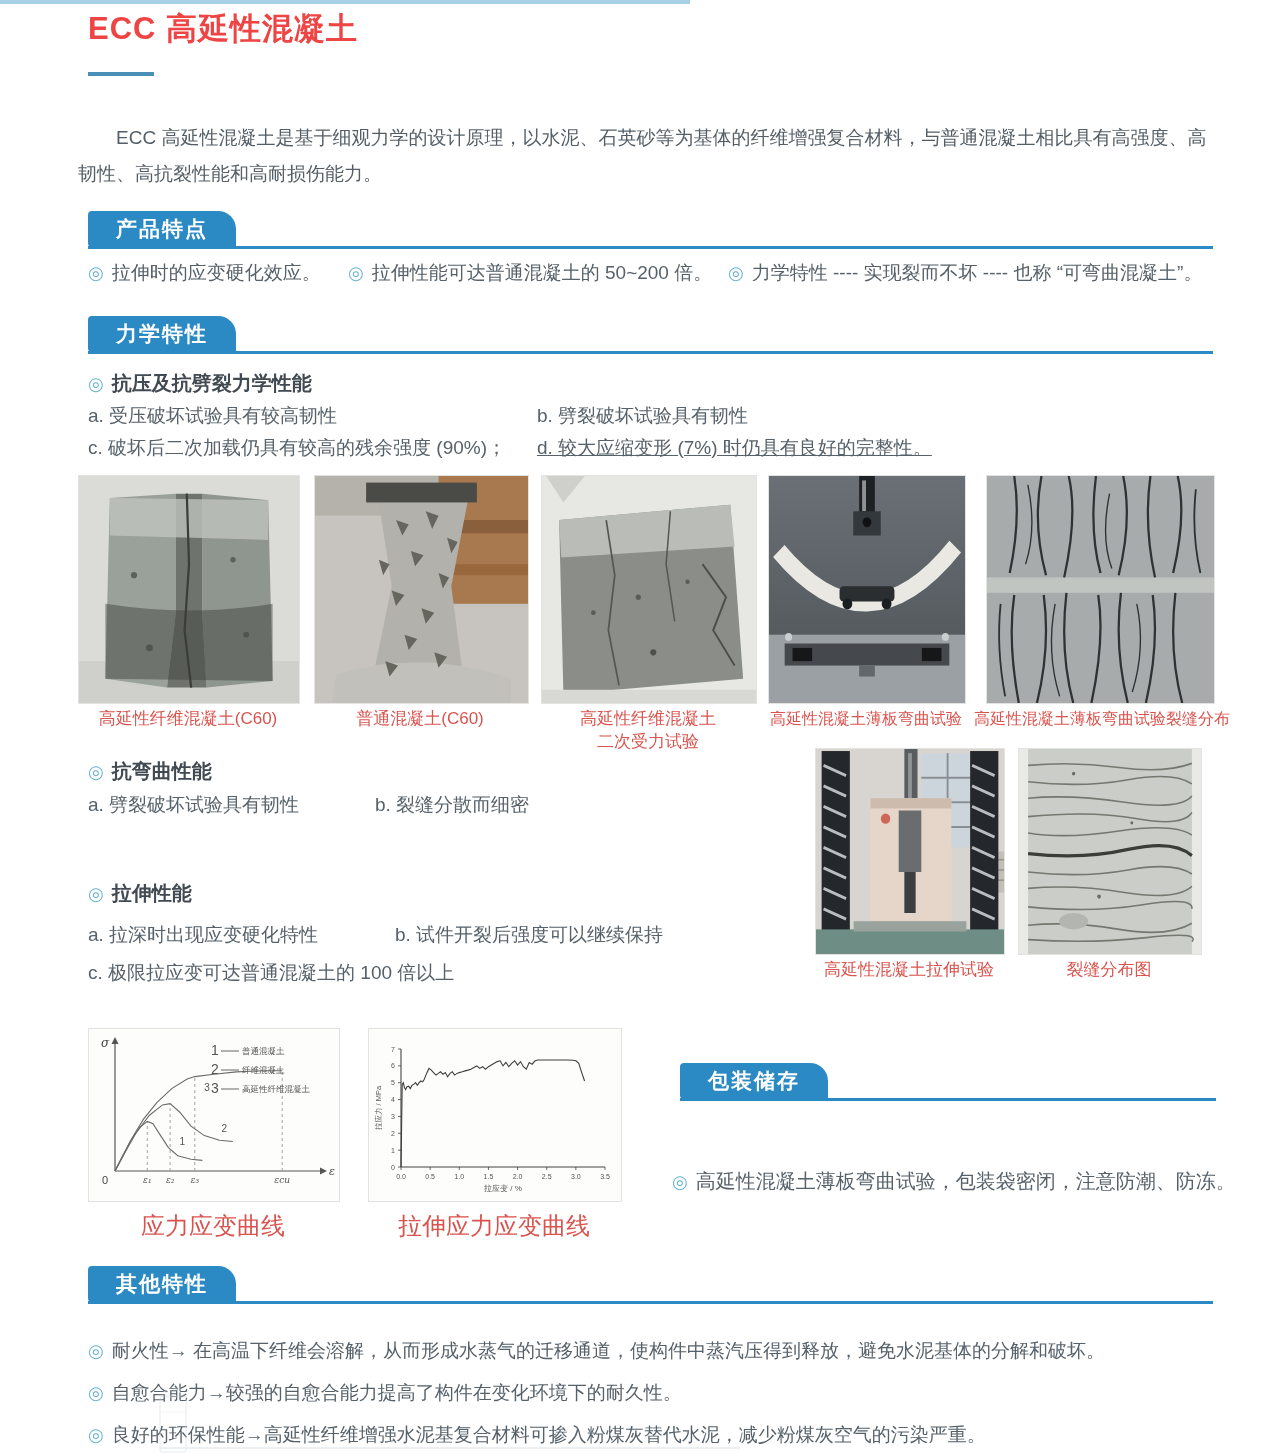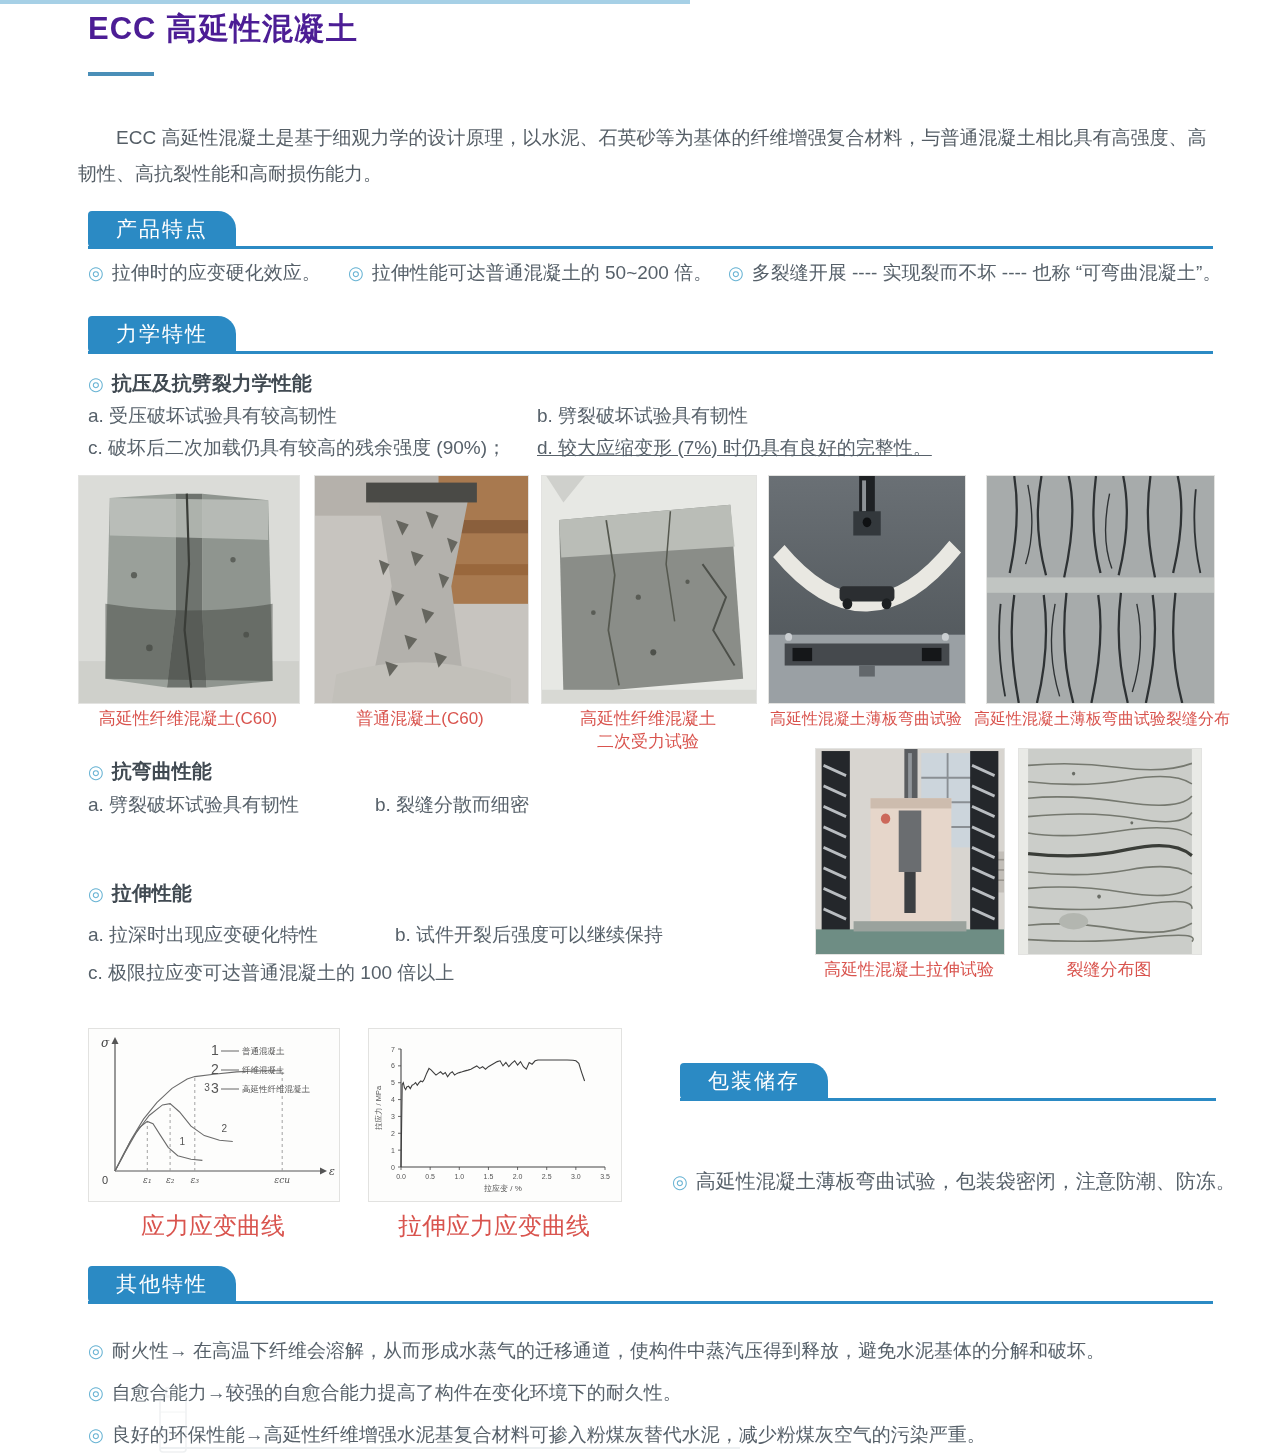--- a/index.html
+++ b/index.html
@@ -4,29 +4,29 @@
 <style>
   html,body{margin:0;padding:0;background:#ffffff;}
   #page{position:relative;width:1279px;height:1454px;background:#ffffff;overflow:hidden;
         font-family:"Liberation Sans","DejaVu Sans",sans-serif;}
   .abs{position:absolute;}
 
   
   .top-strip{left:0;top:0;width:690px;height:4px;background:#a6d0e6;}
 
   
-  .page-title{left:88px;top:8px;font-size:31px;font-weight:bold;color:#4c1d95;letter-spacing:1px;text-align:right;}
+  .page-title{left:88px;top:8px;font-size:31px;font-weight:bold;color:#ef4444;letter-spacing:1px;text-align:right;}
   .title-dash{left:88px;top:72px;width:66px;height:4px;background:#4a8fb8;}
 
   
   .intro{left:78px;top:120px;width:1138px;font-size:19px;line-height:1.88;color:#555e66;text-indent:2em;}
 
   
   .sec-tab{height:36px;line-height:36px;padding:0 28px;background:#2b8ac4;color:#ffffff;
-           font-size:21px;font-weight:normal;letter-spacing:2px;border-radius:4px 18px 0 4px;}
+           font-size:21px;font-weight:bold;letter-spacing:2px;border-radius:4px 18px 0 4px;}
   .sec-rule{height:3px;background:#2b8ac4;}
 
   .bullet-row{font-size:19px;color:#57616a;white-space:nowrap;}
   .ring{color:#6ab4d4;margin-right:8px;font-size:18px;}
   .subhead{font-size:20px;font-weight:bold;color:#414a52;white-space:nowrap;}
   .plain{font-size:19px;color:#57616a;white-space:nowrap;}
 
   
   .photo{border:1px solid #e3e3e1;background:#f4f4f2;}
   .photo svg{display:block;width:100%;height:100%;}
@@ -53,21 +53,21 @@
   <div class="abs page-title">ECC 高延性混凝土</div>
   <div class="abs title-dash"></div>
 
   <div class="abs intro">ECC 高延性混凝土是基于细观力学的设计原理，以水泥、石英砂等为基体的纤维增强复合材料，与普通混凝土相比具有高强度、高韧性、高抗裂性能和高耐损伤能力。</div>
 
   <div class="abs sec-rule" style="left:88px;top:246px;width:1125px;"></div>
   <div class="abs sec-tab" style="left:88px;top:211px;">产品特点</div>
 
   <div class="abs bullet-row" style="left:88px;top:260px;"><span class="ring">◎</span><span>拉伸时的应变硬化效应。</span></div>
   <div class="abs bullet-row" style="left:348px;top:260px;"><span class="ring">◎</span><span>拉伸性能可达普通混凝土的 50~200 倍。</span></div>
-  <div class="abs bullet-row" style="left:728px;top:260px;"><span class="ring">◎</span><span>多裂缝开展 ---- 实现裂而不坏 ---- 也称 “可弯曲混凝土”。</span></div>
+  <div class="abs bullet-row" style="left:728px;top:260px;"><span class="ring">◎</span><span>力学特性 ---- 实现裂而不坏 ---- 也称 “可弯曲混凝土”。</span></div>
 
   <div class="abs sec-rule" style="left:88px;top:351px;width:1125px;"></div>
   <div class="abs sec-tab" style="left:88px;top:316px;">力学特性</div>
 
   <div class="abs subhead" style="left:88px;top:370px;"><span class="ring">◎</span><span>抗压及抗劈裂力学性能</span></div>
   <div class="abs plain" style="left:88px;top:403px;">a. 受压破坏试验具有较高韧性</div>
   <div class="abs plain" style="left:537px;top:403px;">b. 劈裂破坏试验具有韧性</div>
   <div class="abs plain" style="left:88px;top:435px;">c. 破坏后二次加载仍具有较高的残余强度 (90%)；</div>
   <div class="abs plain" style="left:537px;top:435px;text-decoration:underline;">d. 较大应缩变形 (7%) 时仍具有良好的完整性。</div>
 

